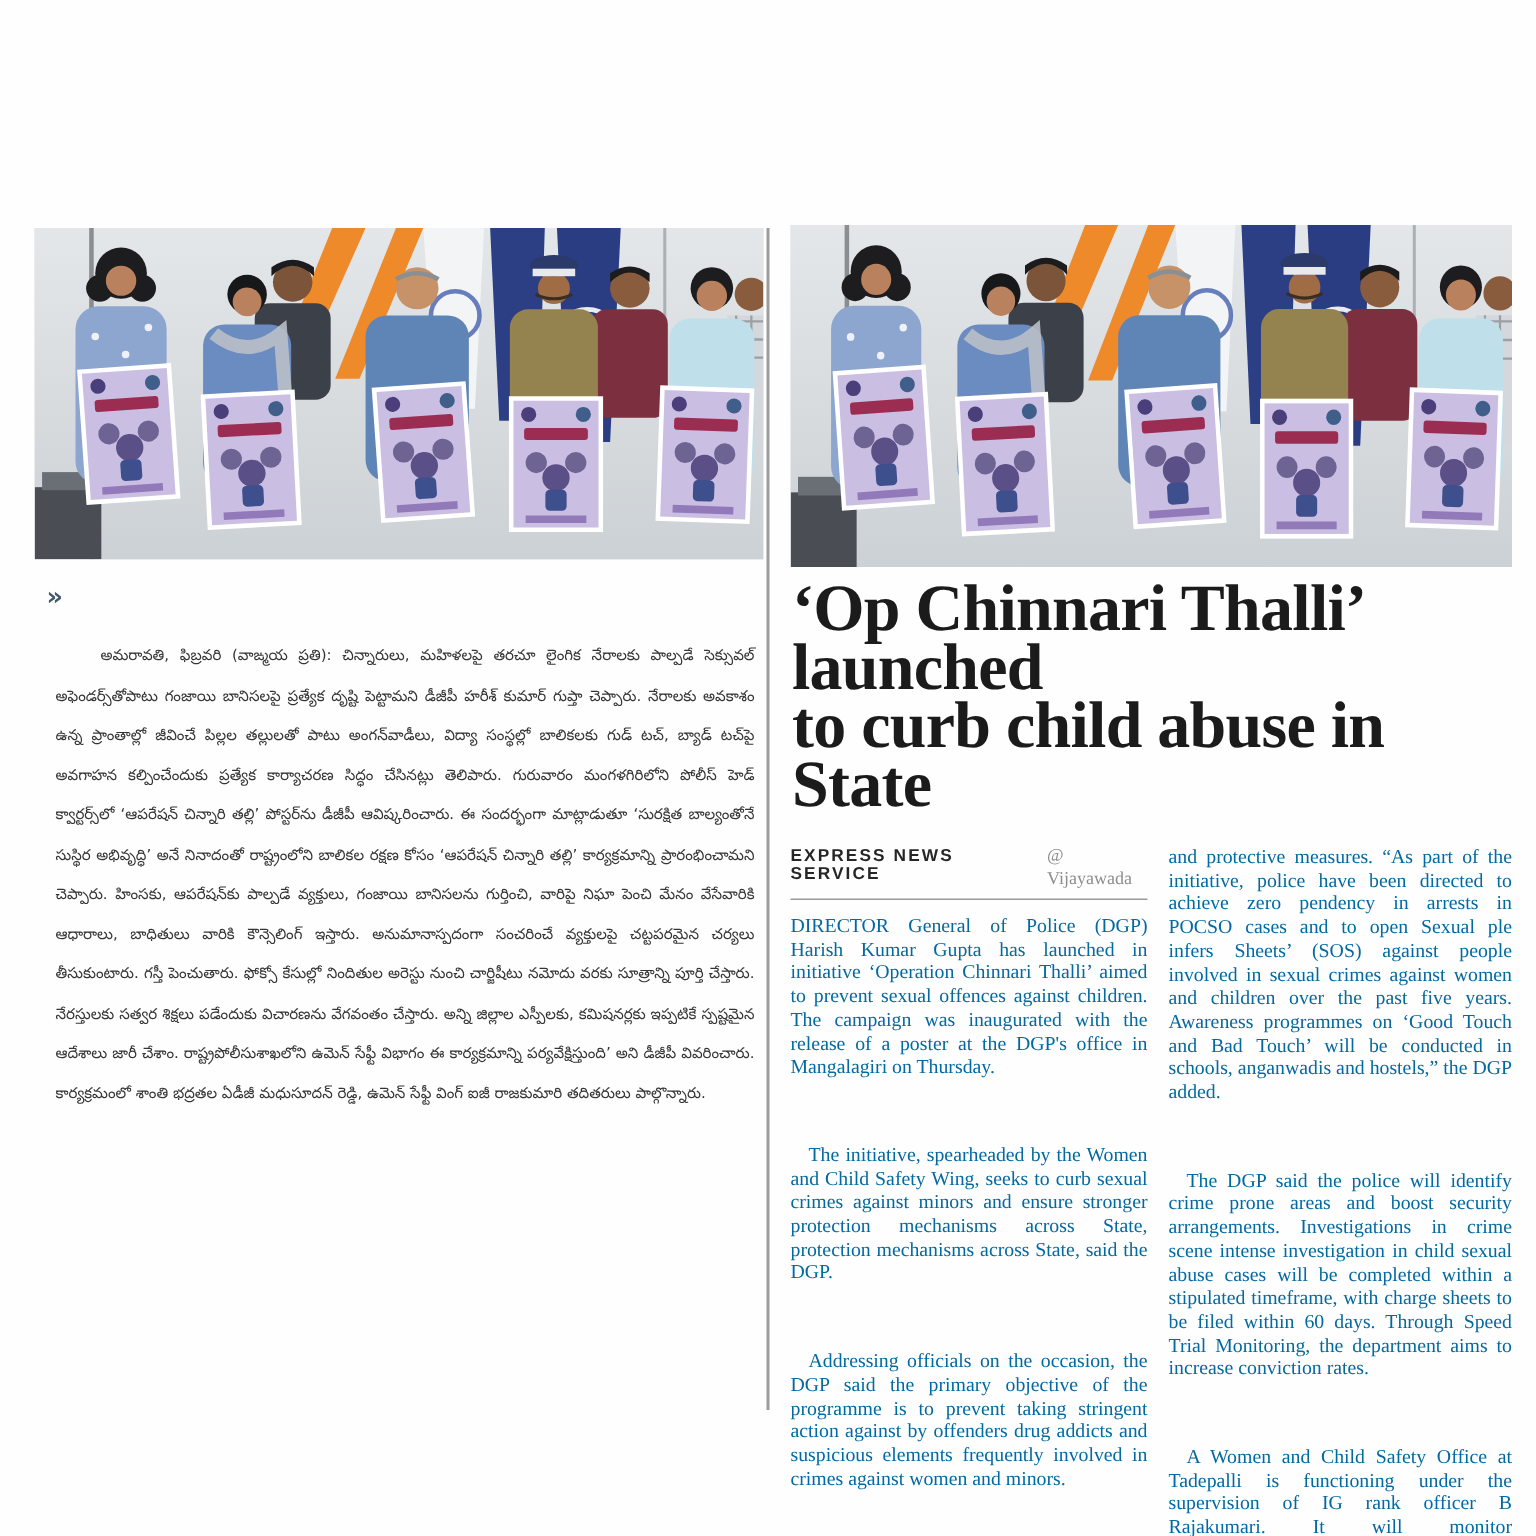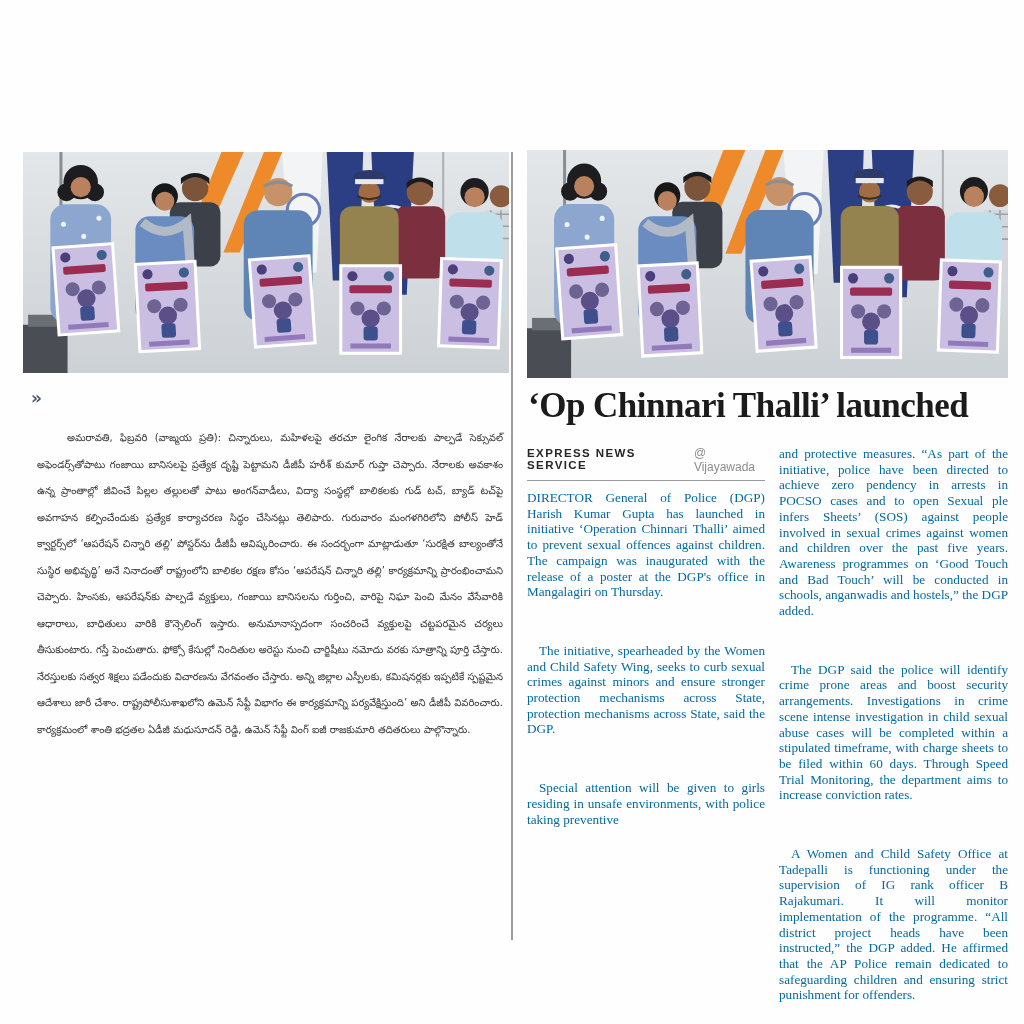--- a/index.html
+++ b/index.html
@@ -27,28 +27,28 @@
   }
   .tel-body p{margin:0;text-indent:30px;}
   
   .v-divider{position:absolute;left:511px;top:152px;width:2px;height:788px;background:#9c9c9c;}
   
   .article-right{position:absolute;left:527px;top:150px;width:481px;}
   .photo-frame-r{width:481px;height:228px;overflow:hidden;background:#d8dcdf;}
   .photo-frame-r svg{display:block;width:100%;height:100%;}
   .en-headline{
     margin:8px 0 0 1px;font-family:"Liberation Serif",serif;
-    font-size:35px;line-height:39px;font-weight:700;color:#1b1b1b;letter-spacing:-0.5px;
+    font-size:44px;line-height:39px;font-weight:700;color:#1b1b1b;letter-spacing:-0.5px;
   }
   .columns{display:flex;gap:14px;margin-top:21px;}
   .col-1{width:238px;}
   .col-2{width:229px;}
   .byline{border-bottom:1.5px solid #9a9a9a;padding-bottom:6px;margin-bottom:9px;display:flex;align-items:baseline;}
   .byline .agency{font-weight:bold;font-size:11.5px;letter-spacing:1.4px;color:#262626;}
-  .byline .loc{font-size:12px;color:#8d8d8d;margin-left:6px;}
+  .byline .loc{font-size:12px;color:#8d8d8d;margin-left:6px;font-family:Liberation Serif, serif;}
   .body-en p{
     margin:0;font-family:"Liberation Serif",serif;font-size:13.2px;
     line-height:15.7px;text-align:justify;color:#0369a1;
   }
   .body-en p.ind{text-indent:12px;margin-top:43px;}
 </style>
 </head>
 <body>
 
 <svg width="0" height="0" style="position:absolute" aria-hidden="true">
@@ -163,29 +163,31 @@
 <div class="v-divider"></div>
 
 <div class="article-right">
   <div class="photo-frame-r" aria-label="Officials and police officers holding Operation Chinnari Thalli posters at the DGP office">
     <svg viewBox="0 0 480 220" preserveAspectRatio="none">
         <use href="#press-photo"></use>
       </svg>
   </div>
   <div class="en-headline">
     <div>‘Op Chinnari Thalli’ launched</div>
+    <div>to curb child abuse in State</div>
   </div>
   <div class="columns">
     <div class="col-1 body-en">
       <div class="byline">
         <span class="agency">EXPRESS NEWS SERVICE</span>
         <span class="loc">@ Vijayawada</span>
       </div>
       <p>DIRECTOR General of Police (DGP) Harish Kumar Gupta has launched in initiative ‘Operation Chinnari Thalli’ aimed to prevent sexual offences against children. The campaign was inaugurated with the release of a poster at the DGP's office in Mangalagiri on Thursday.</p>
       <p class="ind">The initiative, spearheaded by the Women and Child Safety Wing, seeks to curb sexual crimes against minors and ensure stronger protection mechanisms across State, protection mechanisms across State, said the DGP.</p>
+      <p class="ind">Addressing officials on the occasion, the DGP said the primary objective of the programme is to prevent taking stringent action against by offenders drug addicts and suspicious elements frequently involved in crimes against women and minors.</p>
       <p class="ind">Special attention will be given to girls residing in unsafe environments, with police taking preventive</p>
     </div>
     <div class="col-2 body-en">
       <p>and protective measures. “As part of the initiative, police have been directed to achieve zero pendency in arrests in POCSO cases and to open Sexual ple infers Sheets’ (SOS) against people involved in sexual crimes against women and children over the past five years. Awareness programmes on ‘Good Touch and Bad Touch’ will be conducted in schools, anganwadis and hostels,” the DGP added.</p>
       <p class="ind">The DGP said the police will identify crime prone areas and boost security arrangements. Investigations in crime scene intense investigation in child sexual abuse cases will be completed within a stipulated timeframe, with charge sheets to be filed within 60 days. Through Speed Trial Monitoring, the department aims to increase conviction rates.</p>
       <p class="ind">A Women and Child Safety Office at Tadepalli is functioning under the supervision of IG rank officer B Rajakumari. It will monitor implementation of the programme. “All district project heads have been instructed,” the DGP added. He affirmed that the AP Police remain dedicated to safeguarding children and ensuring strict punishment for offenders.</p>
     </div>
   </div>
 </div>
 

